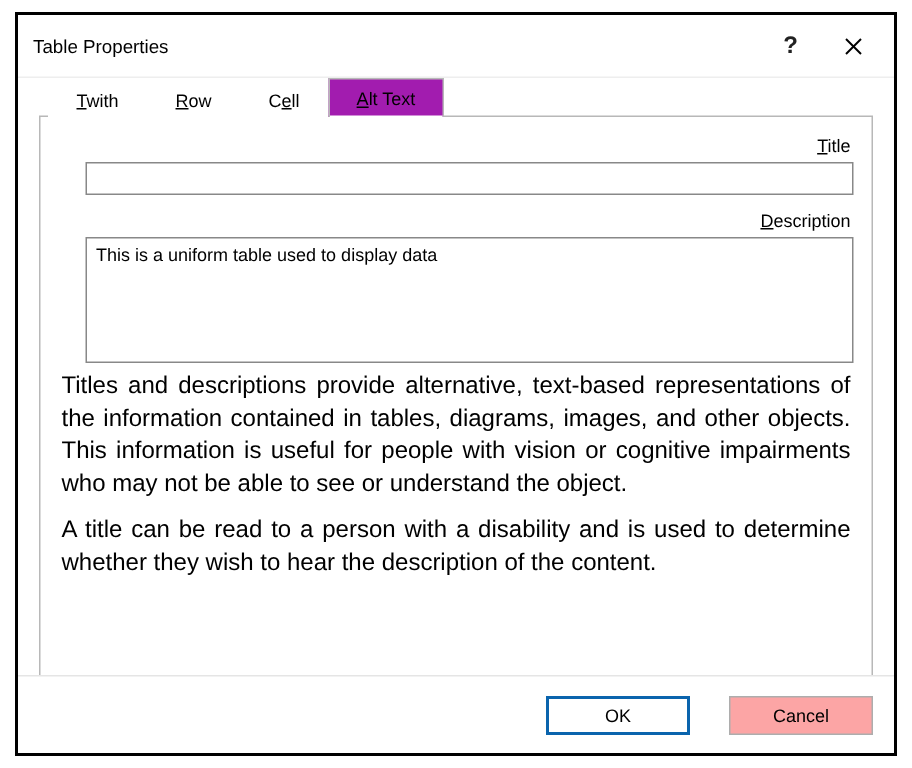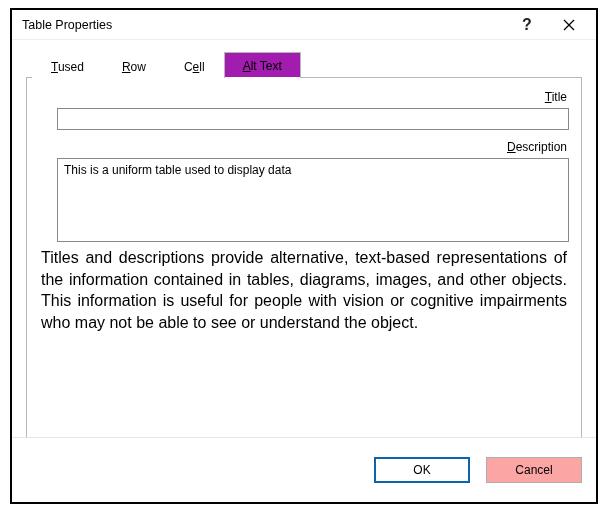--- a/index.html
+++ b/index.html
@@ -17,21 +17,21 @@
     width: 588px; height: 496px;
     border: 2px solid #000;
     background: #fff;
   }
   .dialog {
     position: absolute;
     left: 0; right: 0; top: 0; bottom: 0;
     background: #fff;
   }
   .titlebar {
-    height: 30px;
+    height: 42px;
     display: flex;
     align-items: center;
     padding: 0 6px 0 10px;
     font-size: 12.5px;
     border-bottom: 1px solid #eee;
   }
   .titlebar .title { flex: 1 1 auto; }
   .titlebar .tb-btn {
     width: 42px; height: 28px;
     display: flex; align-items: center; justify-content: center;
@@ -126,23 +126,23 @@
     margin-top: 2px;
     font-size: 16px;
     line-height: 1.35;
     text-align: justify;
   }
   .help-body p { margin: 0 0 10px 0; }
 
   .footer {
     position: absolute;
     left: 0; right: 0; bottom: 0;
-    height: 65px;
+    height: 52px;
     display: flex; align-items: center; justify-content: flex-end;
-    gap: 16px;
+    gap: 26px;
     padding: 0 14px;
     border-top: 1px solid #e5e5e5;
     background: #fff;
   }
   .btn {
     width: 96px; height: 26px;
     border: 1px solid #adadad;
     background: #fca5a5;
     font: inherit;
     display: flex; align-items: center; justify-content: center;
@@ -168,21 +168,21 @@
           <line x1="1" y1="1" x2="11" y2="11"></line>
           <line x1="11" y1="1" x2="1" y2="11"></line>
         </svg>
       </div>
     </div>
 
     <div class="body">
 
       <div class="tabstrip">
         <div class="tab">
-          <span><span class="ul">T</span><span>used</span></span>
+          <span><span class="ul">T</span><span>with</span></span>
         </div>
         <div class="tab">
           <span><span class="ul">R</span><span>ow</span></span>
         </div>
         <div class="tab">
           <span><span>C</span><span class="ul">e</span><span>ll</span></span>
         </div>
         <div class="tab active">
           <span><span class="ul">A</span><span>lt Text</span></span>
         </div>
@@ -201,20 +201,21 @@
 
         <label class="field-label" for="descInput">
           <span class="ul">D</span><span>escription</span>
         </label>
         <div class="indent">
           <textarea id="descInput" class="desc-box" style="">This is a uniform table used to display data</textarea>
         </div>
 
         <div class="help-body">
           <p>Titles and descriptions provide alternative, text-based representations of the information contained in tables, diagrams, images, and other objects. This information is useful for people with vision or cognitive impairments who may not be able to see or understand the object.</p>
+          <p>A title can be read to a person with a disability and is used to determine whether they wish to hear the description of the content.</p>
         </div>
 
       </div>
     </div>
 
     <div class="footer">
       <button class="btn primary">
         <span>OK</span>
       </button>
       <button class="btn">

